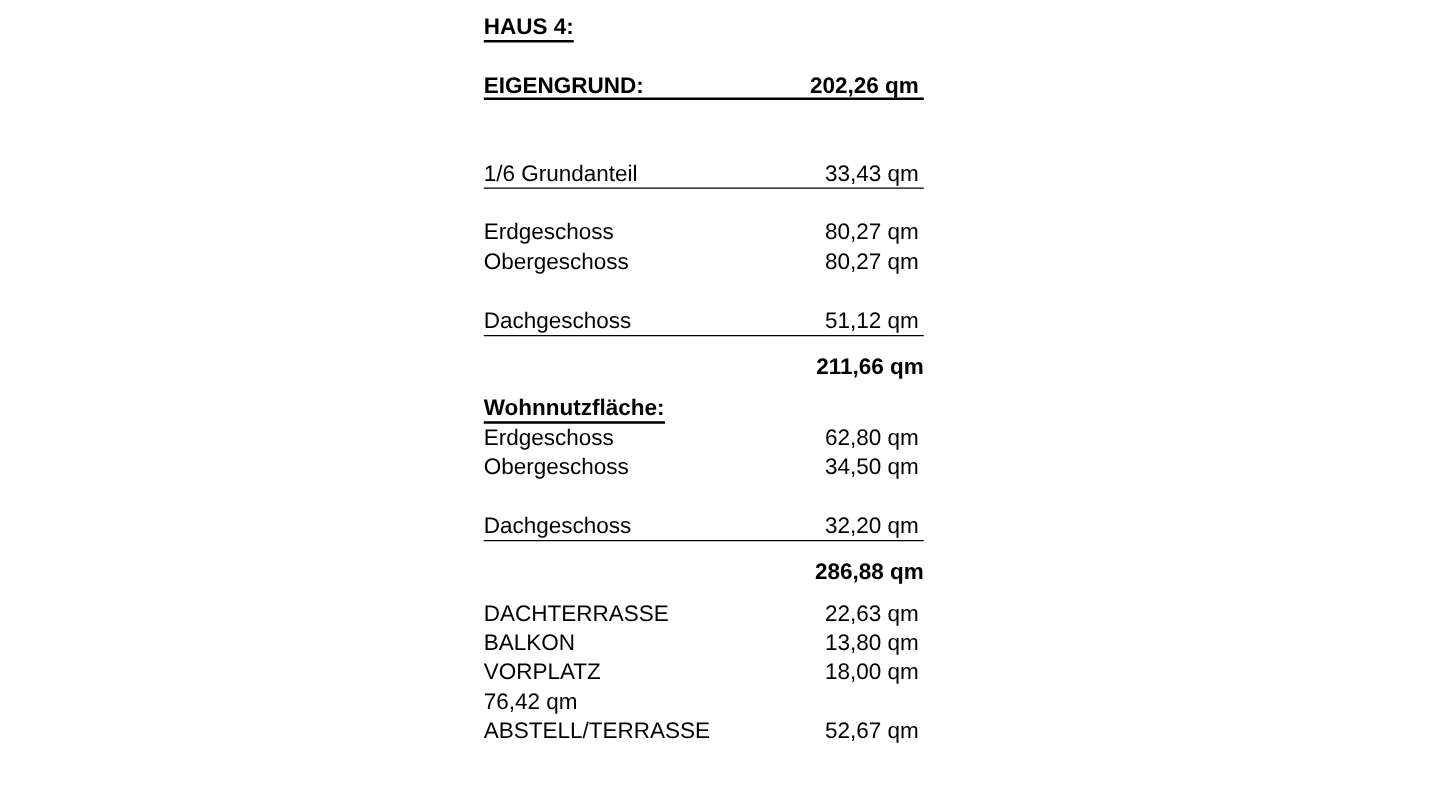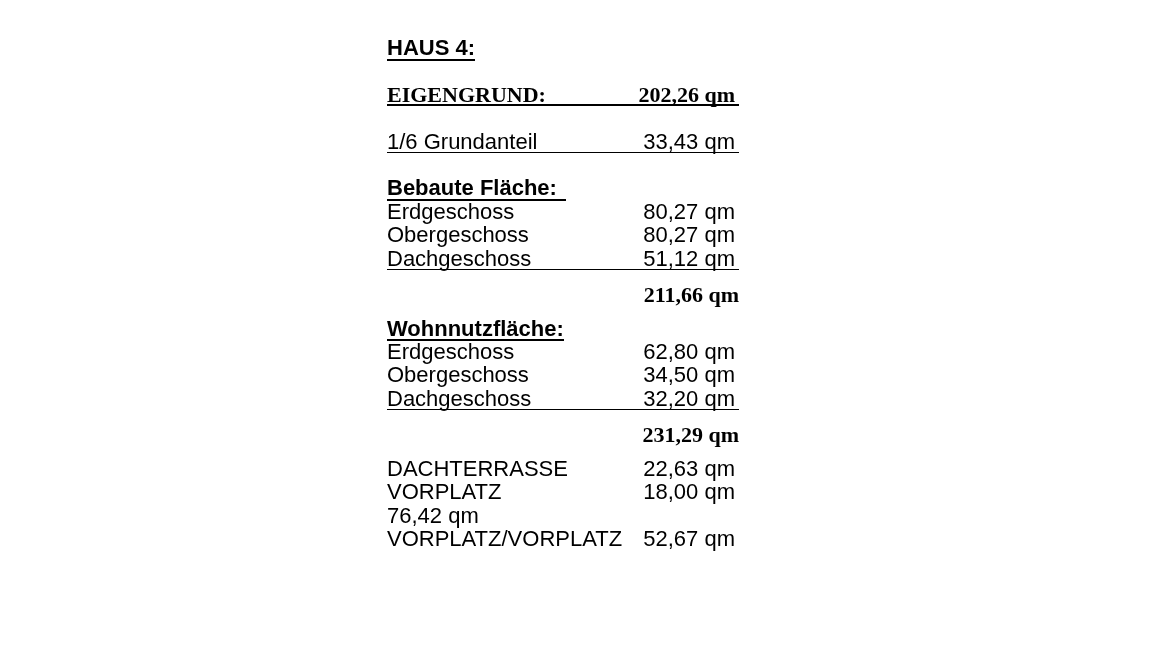--- a/index.html
+++ b/index.html
@@ -9,41 +9,41 @@
   }
   body {
     width: 1152px;
     height: 648px;
     position: relative;
     overflow: hidden;
   }
   .doc {
     position: absolute;
     left: 387px;
-    top: 36px;
+    top: 10px;
     width: 352px;
     font-family: "Liberation Sans", "DejaVu Sans", sans-serif;
-    font-size: 22px;
+    font-size: 18px;
     color: #000000;
     -webkit-font-smoothing: antialiased;
   }
   .line {
     height: 23.4px;
     line-height: 23.4px;
     white-space: nowrap;
     box-sizing: border-box;
   }
   .row {
     display: flex;
     justify-content: space-between;
     align-items: baseline;
   }
-  .bold { font-weight: bold; font-family: Liberation Serif, serif; }
+  .bold { font-weight: bold; }
   
-  .u-thin  { border-bottom: 1.5px solid #000; }
+  .u-thin  { border-bottom: 1.5px solid #000; margin-top: 24px; }
   .u-thick { border-bottom: 2px solid #000; }
   
   .hspan {
     display: inline-block;
     line-height: 20.5px;
     border-bottom: 2px solid #000;
     font-weight: bold;
   }
   .hspan.trail { padding-right: 9px; } 
   .val { padding-right: 4px; }
@@ -65,23 +65,20 @@
     <span class="val">202,26 qm</span>
   </div>
   <div class="spacer"></div>
 
   <div class="line row u-thin">
     <span>1/6 Grundanteil</span>
     <span class="val">33,43 qm</span>
   </div>
   <div class="spacer"></div>
 
-  <div class="line">
-    <span class="hspan trail">Bebaute Fläche:</span>
-  </div>
   <div class="line row">
     <span>Erdgeschoss</span>
     <span class="val">80,27 qm</span>
   </div>
   <div class="line row">
     <span>Obergeschoss</span>
     <span class="val">80,27 qm</span>
   </div>
   <div class="line row u-thin">
     <span>Dachgeschoss</span>
@@ -103,33 +100,37 @@
   <div class="line row">
     <span>Obergeschoss</span>
     <span class="val">34,50 qm</span>
   </div>
   <div class="line row u-thin">
     <span>Dachgeschoss</span>
     <span class="val">32,20 qm</span>
   </div>
   <div class="line row bold">
     <span></span>
-    <span class="val-total">231,29 qm</span>
+    <span class="val-total">286,88 qm</span>
   </div>
   <div class="spacer"></div>
 
   <div class="line row">
     <span>DACHTERRASSE</span>
     <span class="val">22,63 qm</span>
+  </div>
+  <div class="line row">
+    <span>BALKON</span>
+    <span class="val">13,80 qm</span>
   </div>
   <div class="line row">
     <span>VORPLATZ</span>
     <span class="val">18,00 qm</span>
   </div>
   <div class="line row">
     <span class="val">76,42 qm</span>
   </div>
   <div class="line row">
-    <span>VORPLATZ/VORPLATZ</span>
+    <span>ABSTELL/TERRASSE</span>
     <span class="val">52,67 qm</span>
   </div>
 
 </div>
 
 </body></html>

